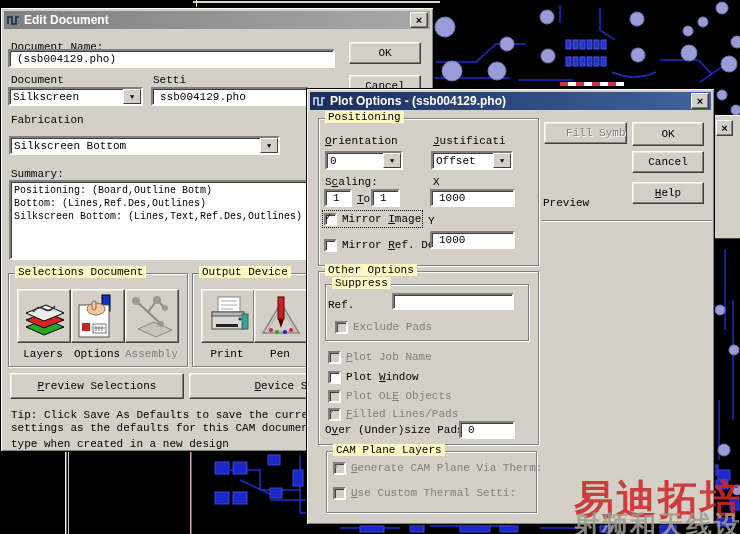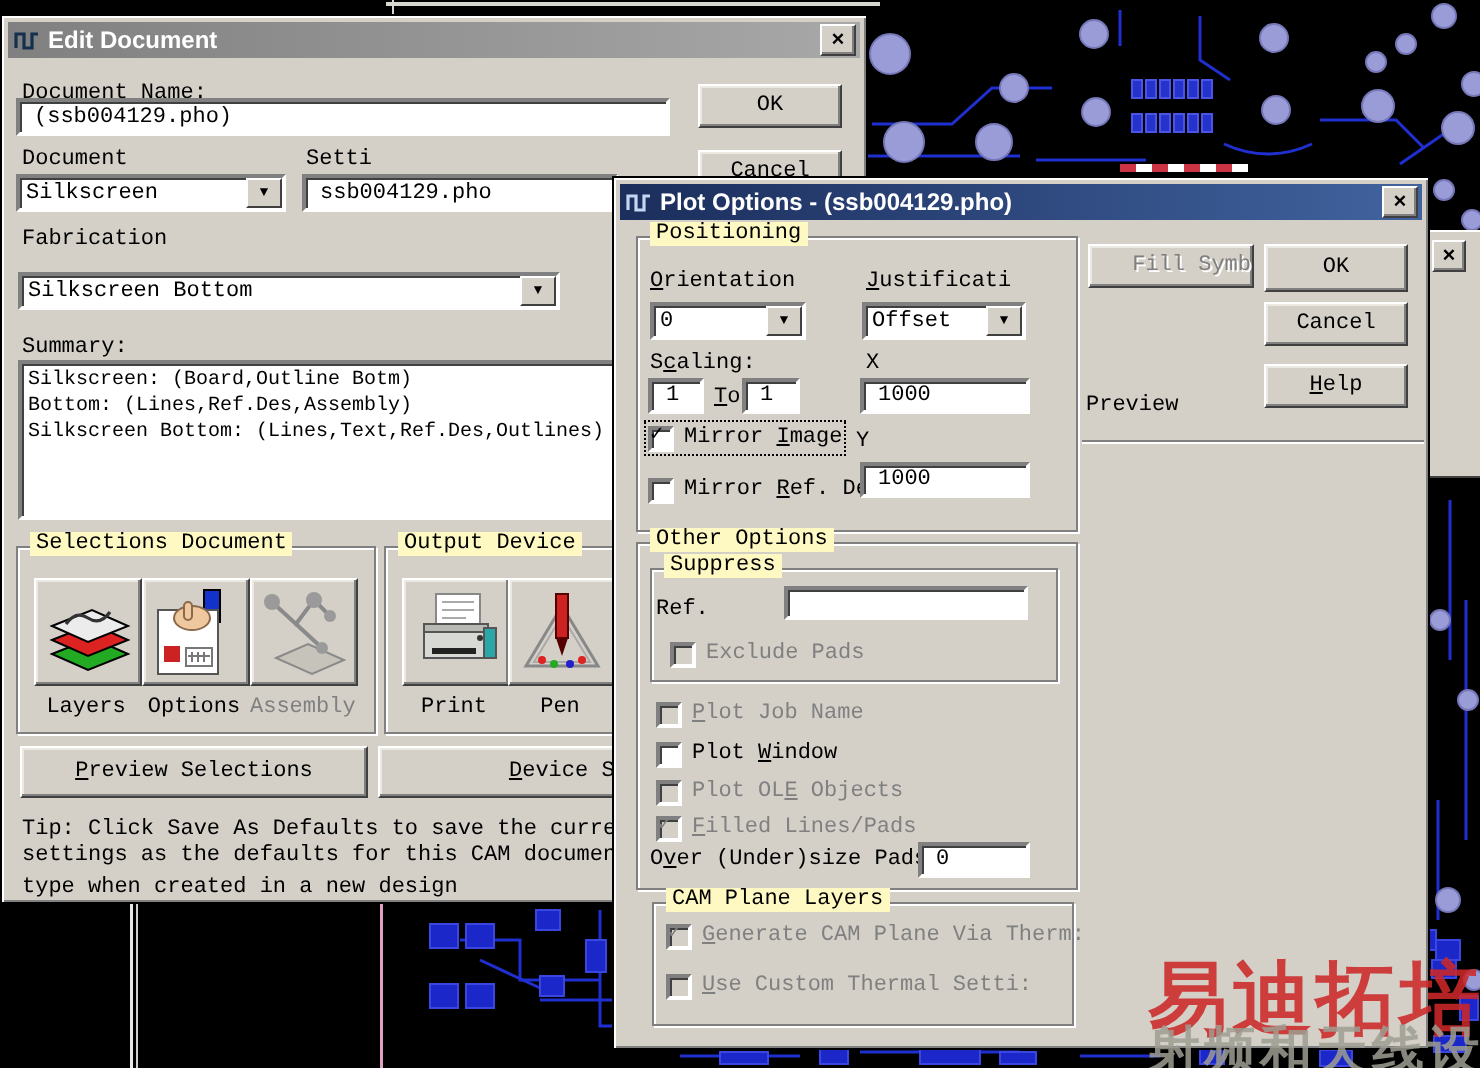--- a/index.html
+++ b/index.html
@@ -210,22 +210,22 @@
     <input class="field abs" style="left: 150px; top: 79px; width: 158px; height: 19px;" value="ssb004129.pho">
 
     <span class="lbl" style="left:10px;top:106px;">Fabrication</span>
     <div class="combo abs" style="left:8px;top:128px;width:271px;height:19px;">
       <span class="ctext">Silkscreen Bottom</span>
       <span class="cbtn">▼</span>
     </div>
 
     <span class="lbl" style="left:10px;top:160px;">Summary:</span>
     <div class="field abs" style="left:8px;top:172px;width:303px;height:80px;font-size:10px;line-height:13px;white-space:nowrap;overflow:hidden;padding:2px 3px;">
-      <div>Silkscreen:  (Board,Outline Botm)</div>
-      <div>Bottom:  (Lines,Ref.Des,Assembly)</div>
+      <div>Positioning:  (Board,Outline Botm)</div>
+      <div>Bottom:  (Lines,Ref.Des,Outlines)</div>
       <div>Silkscreen Bottom:  (Lines,Text,Ref.Des,Outlines)</div>
     </div>
 
     <div class="group abs" style="left:7px;top:265px;width:178px;height:92px;">
       <span class="legend">Selections Document</span>
     </div>
     <div class="iconbtn abs" style="left:16px;top:281px;width:52px;height:52px;">
       <svg width="48" height="46" viewBox="0 0 48 46">
         <polygon points="6,34 26,26 44,34 24,42" fill="#22aa22" stroke="#000"></polygon>
         <polygon points="6,27 26,19 44,27 24,35" fill="#dd2222" stroke="#000"></polygon>

